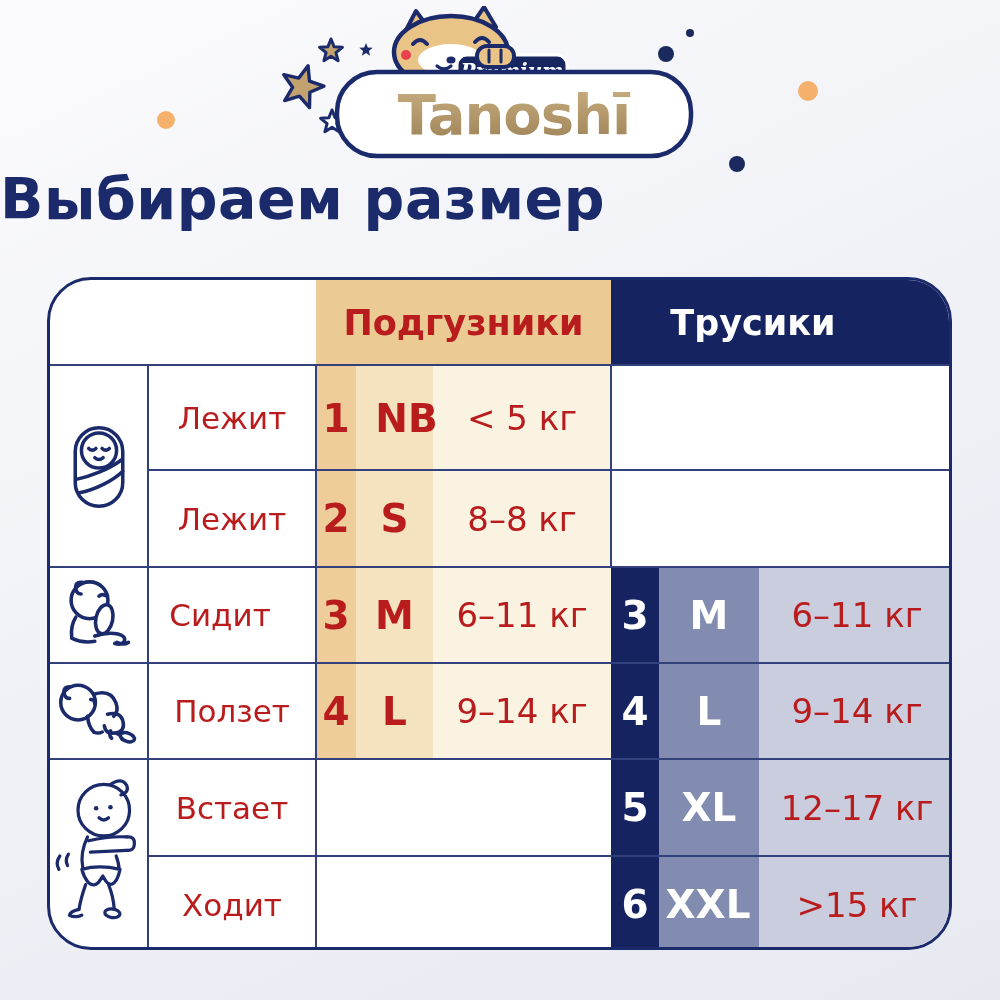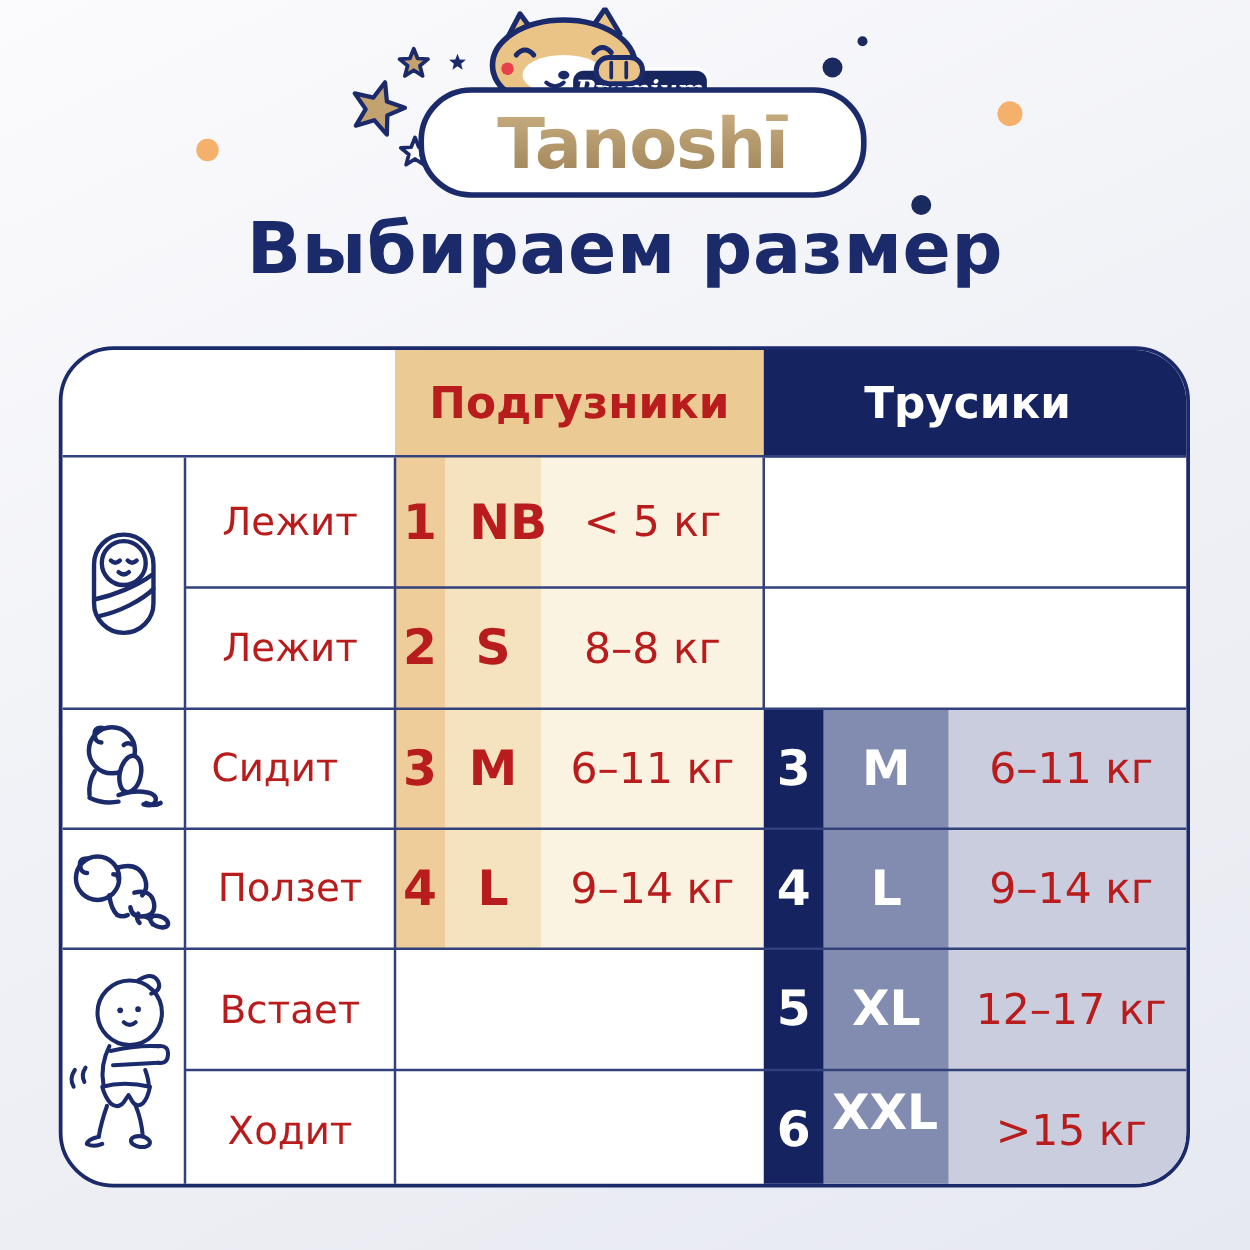--- a/index.html
+++ b/index.html
@@ -3,21 +3,21 @@
 <meta charset="utf-8">
 <style>
   html,body{margin:0;padding:0}
   .stage-root{
     position:relative;width:1000px;height:1000px;overflow:hidden;
     background:linear-gradient(155deg,#fbfbfd 0%,#f1f2f7 45%,#e7e9f1 100%);
     font-family:"DejaVu Sans","Liberation Sans",sans-serif;
   }
   .dot{position:absolute;border-radius:50%}
   .page-title{
-    position:absolute;left:0;top:166px;width:100%;text-align:center;
+    position:absolute;left:0;top:166px;width:100%;
     font-size:57px;font-weight:bold;color:#1b2a6b;letter-spacing:.5px;
   }
   .size-table{
     position:absolute;left:47px;top:277px;width:905px;height:673px;
     box-sizing:border-box;background:#fff;border:3px solid #1b2a6b;
     border-radius:44px;overflow:hidden;
   }
   .blk{position:absolute}
   .gline{position:absolute;background:#32417c}
   .cell{position:absolute;display:flex;align-items:center;justify-content:center;color:#b91c1c;white-space:nowrap}
@@ -104,21 +104,21 @@
     <div class="gline" style="left:98px;top:189px;width:807px;height:2px"></div>
     <div class="gline" style="left:0;top:286px;width:905px;height:2px"></div>
     <div class="gline" style="left:0;top:382px;width:905px;height:2px"></div>
     <div class="gline" style="left:0;top:478px;width:905px;height:2px"></div>
     <div class="gline" style="left:98px;top:575px;width:807px;height:2px"></div>
     <div class="gline" style="left:97px;top:86px;width:2px;height:587px"></div>
     <div class="gline" style="left:265px;top:86px;width:2px;height:587px"></div>
     <div class="gline" style="left:560px;top:86px;width:2px;height:201px"></div>
 
     <div class="cell hdr" style="left:266px;top:0;width:295px;height:86px">Подгузники</div>
-    <div class="cell hdr white" style="left:552px;top:0;width:344px;height:86px">Трусики</div>
+    <div class="cell hdr white" style="left:531px;top:0;width:344px;height:86px">Трусики</div>
 
     <div class="icon-wrap" style="left:8px;top:132px;width:82px;height:110px">
       <svg class="baby" width="62" height="88" viewBox="0 0 60 84">
         <rect x="7" y="4" width="46" height="76" rx="23" fill="#fff"></rect>
         <circle cx="30" cy="26" r="17" fill="#fff"></circle>
         <path d="M20 24 q3.5 3.5 7 0"></path>
           <path d="M33 24 q3.5 3.5 7 0"></path>
         <path d="M26 33 q4 3.5 8 0"></path>
         <path d="M8 54 C22 51 40 44 52 35"></path>
         <path d="M11 67 C26 64 44 55 53 46"></path>
@@ -201,17 +201,17 @@
 
     <div class="cell num white" style="left:561px;top:383px;width:48px;height:96px">4</div>
     <div class="cell num white" style="left:609px;top:383px;width:100px;height:96px">L</div>
     <div class="cell wgt" style="left:709px;top:383px;width:196px;height:96px">9–14 кг</div>
 
     <div class="cell num white" style="left:561px;top:479px;width:48px;height:97px">5</div>
     <div class="cell num white" style="left:609px;top:479px;width:100px;height:97px">XL</div>
     <div class="cell wgt" style="left:709px;top:479px;width:196px;height:97px">12–17 кг</div>
 
     <div class="cell num white" style="left:561px;top:576px;width:48px;height:97px">6</div>
-    <div class="cell num white" style="left:609px;top:562px;width:98px;height:97px">XXL</div>
+    <div class="cell num white" style="left:609px;top:576px;width:98px;height:97px">XXL</div>
     <div class="cell wgt" style="left:709px;top:576px;width:196px;height:97px">&gt;15 кг</div>
 
   </div>
 </div>
 
 </body></html>

